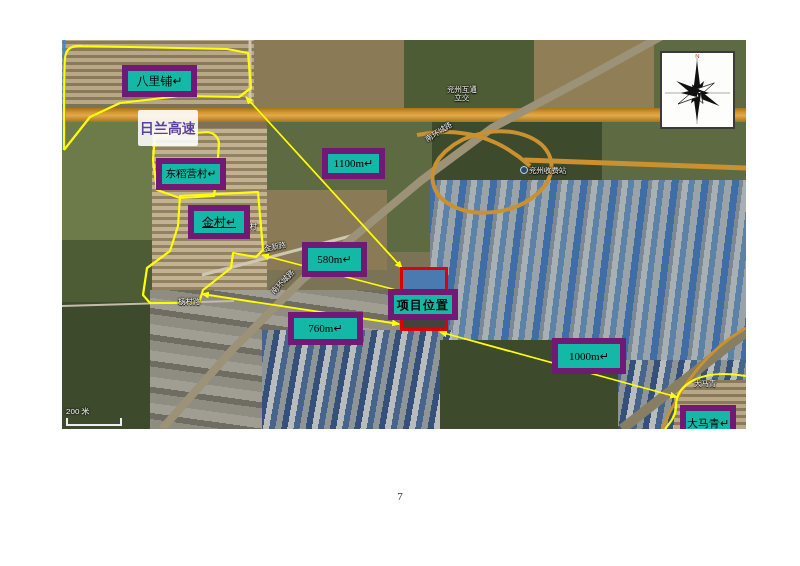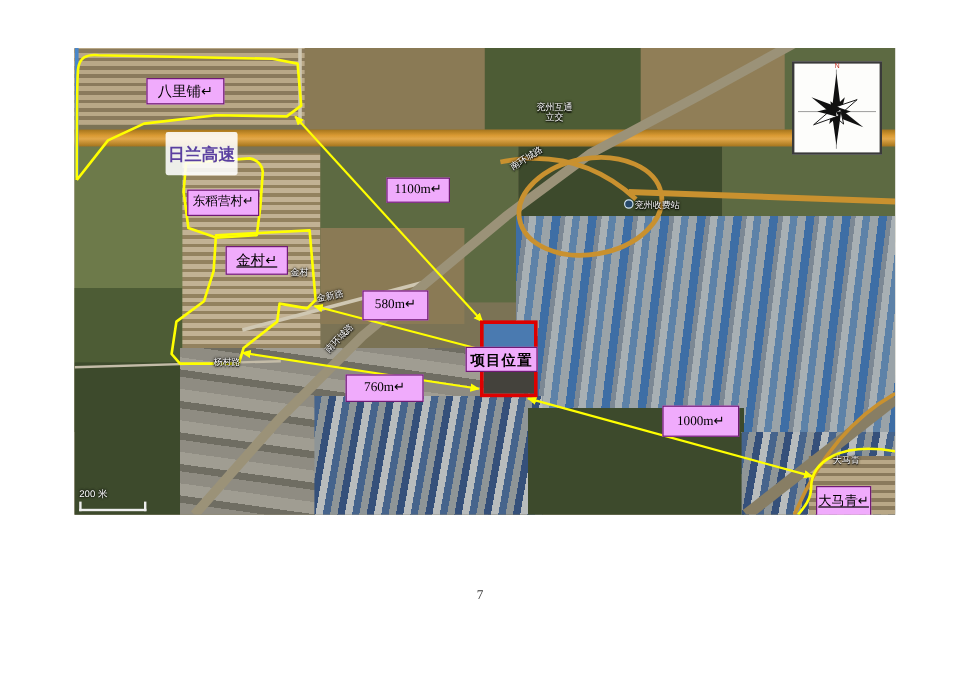--- a/index.html
+++ b/index.html
@@ -19,21 +19,21 @@
   .f-a{background:#6d7a4a;} .f-b{background:#8a7a55;} .f-c{background:#4d5c35;}
   .f-d{background:#907e57;} .f-e{background:#5d6a42;} .f-f{background:#3d4a2c;}
   .factory{background:repeating-linear-gradient(97deg,#3e6ea5 0 7px,#7c8894 7px 11px,#a8b0b4 11px 17px,#5d82a8 17px 23px,#9aa3a8 23px 30px);}
   .factory2{background:repeating-linear-gradient(100deg,#46648c 0 6px,#8e9597 6px 12px,#35507a 12px 18px,#b8bcbd 18px 24px);}
   .indus{background:repeating-linear-gradient(8deg,#8f8c82 0 10px,#6f6d62 10px 16px,#a09d92 16px 26px);}
   .hwy{position:absolute;left:0;top:68px;width:684px;height:14px;
     background:linear-gradient(#a5751c,#d99a33 35%,#e2a84a 55%,#a5751c);}
   svg.overlay{position:absolute;left:0;top:0;}
   
   .abox{
-    position:absolute;background:#f0abfc;border:1px solid #701a75;
+    position:absolute;background:#14b8a6;border:6px solid #701a75;
     display:flex;align-items:center;justify-content:center;
     font-size:12px;line-height:1;color:#000;white-space:nowrap;z-index:6;
   }
   .redrect{
     position:absolute;left:338px;top:227px;width:42px;height:58px;
     border:3px solid #dd0000;z-index:5;
     background:linear-gradient(#4a7ab0 0 52%,#44423c 52%);
   }
   
   .mtext{
@@ -152,21 +152,21 @@
     </div>
     <div class="abox" style="left:240px;top:202px;width:53px;height:23px;font-size:11px;">
       <span>580m↵</span>
     </div>
     <div class="abox" style="left:198px;top:272px;width:63px;height:21px;font-size:11px;margin-left:28px;">
       <span>760m↵</span>
     </div>
     <div class="abox" style="left:490px;top:298px;width:62px;height:24px;font-size:11px;">
       <span>1000m↵</span>
     </div>
-    <div class="abox" style="left:618px;top:365px;width:44px;height:24px;font-size:11px;text-decoration:underline;">
+    <div class="abox" style="left:618px;top:365px;width:44px;height:24px;font-size:11px;">
       <span>大马青↵</span>
     </div>
 
     <div class="routetag" style="left:76px;top:70px;">日兰高速</div>
     <div class="mtext" style="left:362px;top:88px;transform:rotate(-32deg);">南环城路</div>
     <div class="mtext" style="left:206px;top:238px;transform:rotate(-46deg);">南环城路</div>
     <div class="mtext" style="left:202px;top:203px;transform:rotate(-12deg);">金新路</div>
     <div class="mtext" style="left:116px;top:258px;">杨村路</div>
     <div class="mtext" style="left:385px;top:46px;text-align:center;">
       <span>兖州互通</span><br>

